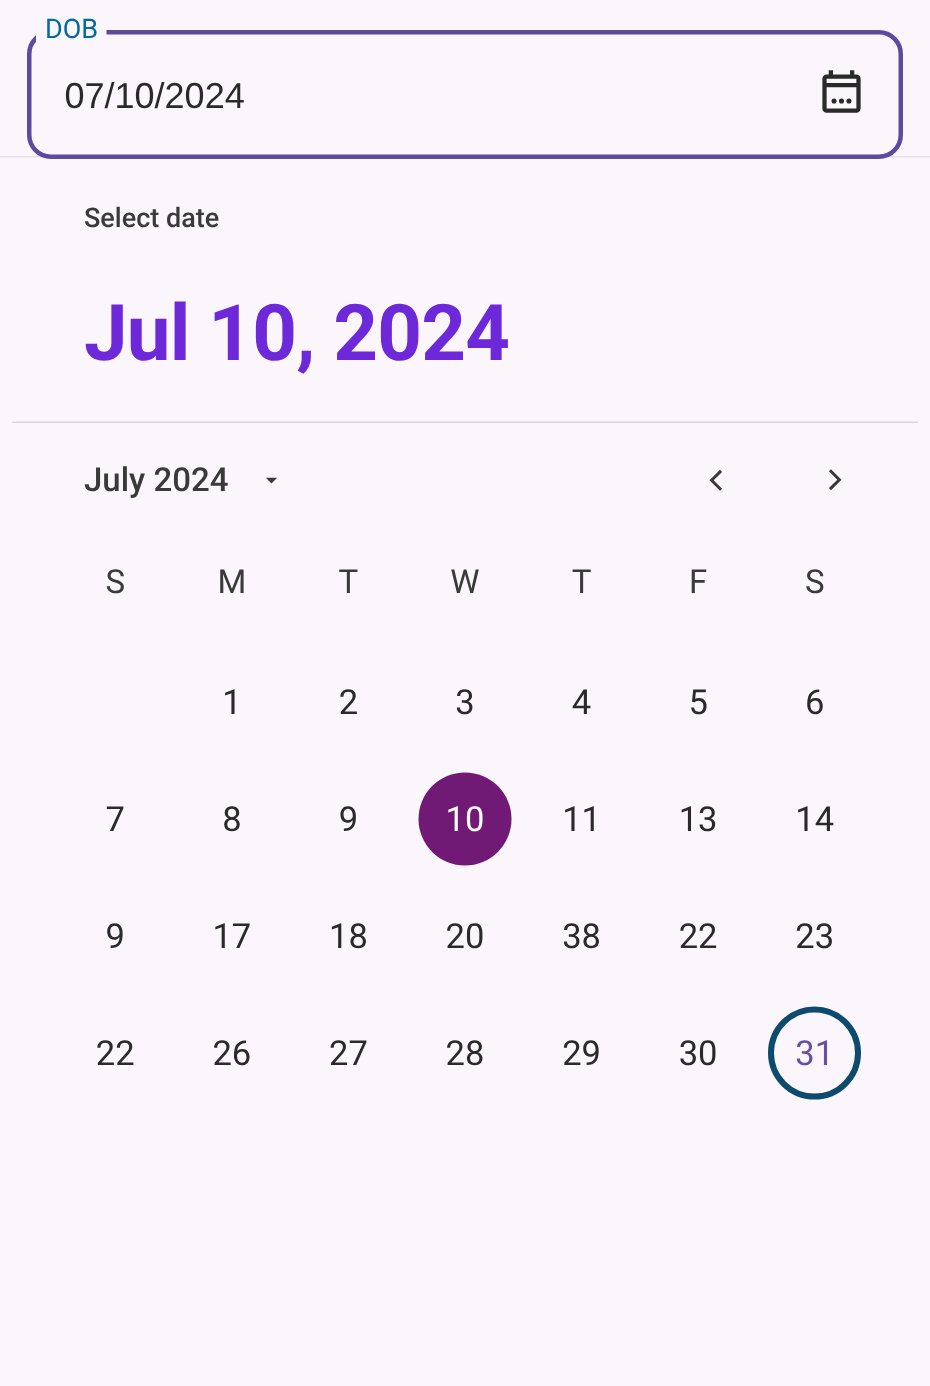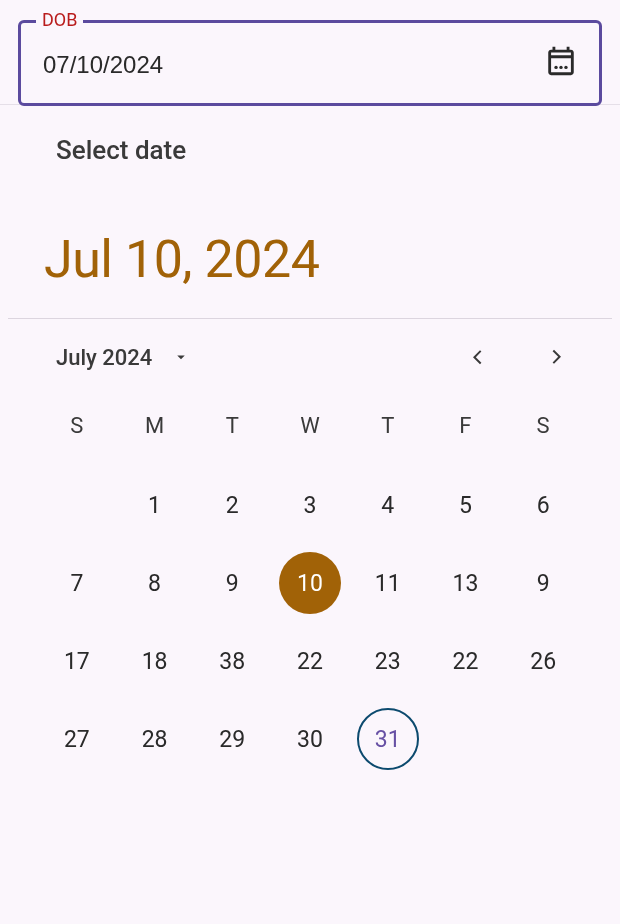--- a/index.html
+++ b/index.html
@@ -14,64 +14,64 @@
       height: 924px;
       overflow: hidden;
     }
     .input-container {
       position: relative;
       margin: 20px 18px 0 18px;
     }
     .input-field {
       width: 100%;
       border: 3px solid #5b4a9e;
-      border-radius: 6px;
+      border-radius: 16px;
       padding: 28px 60px 24px 22px;
       font-size: 24px;
       color: #2a2a2a;
       background: transparent;
       outline: none;
     }
     .input-label {
       position: absolute;
       top: -11px;
-      left: 18px;
+      left: 6px;
       background: #fbf6fc;
       padding: 0 6px;
       font-size: 18px;
-      color: #b91c1c;
+      color: #0369a1;
       font-weight: 400;
     }
     .calendar-icon {
       position: absolute;
       right: 24px;
       top: 50%;
       transform: translateY(-50%);
       cursor: pointer;
     }
     .section-divider {
       border: none;
       border-top: 1px solid #e5dfe8;
       margin-top: -2px;
     }
     .picker-container {
       padding: 30px 8px 0 8px;
     }
     .select-date-label {
-      font-size: 26px;
+      font-size: 18px;
       color: #3a3a3a;
       font-weight: 500;
       margin-left: 48px;
-      margin-bottom: 64px;
+      margin-bottom: 36px;
     }
     .date-display {
       font-size: 52px;
-      color: #a16207;
-      font-weight: 400;
-      margin-left: 36px;
+      color: #6d28d9;
+      font-weight: 700;
+      margin-left: 48px;
       margin-bottom: 28px;
       letter-spacing: -0.5px;
     }
     .thin-divider {
       border: none;
       border-top: 1px solid #dcd5df;
       margin: 0 0 22px 0;
     }
     .month-nav {
       display: flex;
@@ -131,25 +131,25 @@
       align-items: center;
       justify-content: center;
       font-size: 23px;
       color: #2a2a2a;
       cursor: pointer;
       border: none;
       background: transparent;
       font-family: inherit;
     }
     .day-btn.selected {
-      background: #a16207;
+      background: #701a75;
       color: #ffffff;
     }
     .day-btn.today {
-      border: 2px solid #0c4a6e;
+      border: 4px solid #0c4a6e;
       color: #6750a4;
     }
     .empty-cell {
       height: 62px;
     }
   </style>
 </head>
 <body>
 
 <div class="input-container">
@@ -234,27 +234,33 @@
       <div class="day-cell">
         <button class="day-btn selected">10</button>
       </div>
       <div class="day-cell">
         <button class="day-btn">11</button>
       </div>
       <div class="day-cell">
         <button class="day-btn">13</button>
       </div>
       <div class="day-cell">
+        <button class="day-btn">14</button>
+      </div>
+      <div class="day-cell">
         <button class="day-btn">9</button>
       </div>
       <div class="day-cell">
         <button class="day-btn">17</button>
       </div>
       <div class="day-cell">
         <button class="day-btn">18</button>
+      </div>
+      <div class="day-cell">
+        <button class="day-btn">20</button>
       </div>
       <div class="day-cell">
         <button class="day-btn">38</button>
       </div>
       <div class="day-cell">
         <button class="day-btn">22</button>
       </div>
       <div class="day-cell">
         <button class="day-btn">23</button>
       </div>

